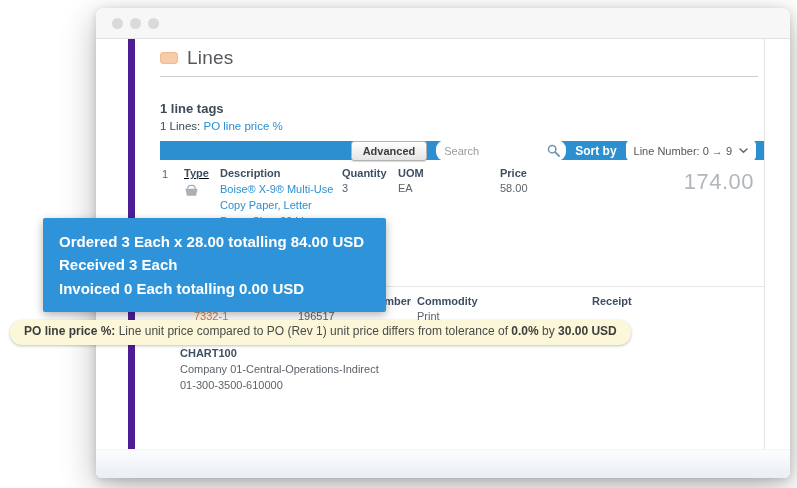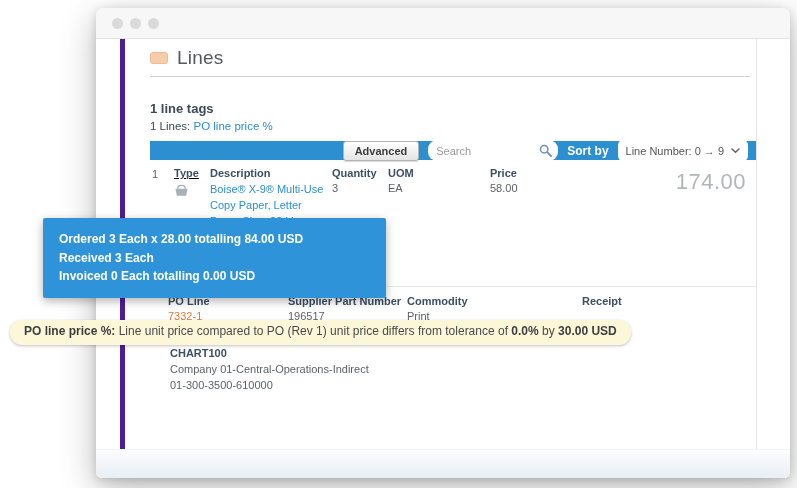--- a/index.html
+++ b/index.html
@@ -14,22 +14,22 @@
     background:#ffffff;border-radius:8px 8px 6px 6px;
     box-shadow:0 10px 35px rgba(0,0,0,.28), 0 2px 8px rgba(0,0,0,.15);
   }
   .titlebar{
     height:30px;background:#f7f7f7;border-bottom:1px solid #e2e2e2;
     border-radius:8px 8px 0 0;display:flex;align-items:center;padding-left:16px;gap:7px;
   }
   .dot{width:11px;height:11px;border-radius:50%;background:#dadada;}
   .content{position:absolute;top:31px;left:0;right:0;bottom:0;background:#fff;border-radius:0 0 6px 6px;overflow:hidden;}
   .column{
-    position:absolute;top:0;left:24px;width:637px;bottom:28px;
-    border-left:5px solid #4c1d95;border-right:1px solid #e3e3e3;background:#fff;
+    position:absolute;top:0;left:32px;width:637px;bottom:28px;
+    border-left:7px solid #4c1d95;border-right:1px solid #e3e3e3;background:#fff;
     box-sizing:border-box;overflow:hidden;
   }
   .footerband{
     position:absolute;left:0;right:0;bottom:0;height:28px;
     background:linear-gradient(180deg,#fcfdfe 0%,#e9eff5 100%);
     border-top:1px solid #f1f4f7;border-radius:0 0 6px 6px;
   }
 
   
   .section-head{display:flex;align-items:center;gap:9px;margin:8px 6px 0 25px;padding-bottom:7px;border-bottom:1px solid #cfcfcf;}
@@ -78,29 +78,29 @@
   .c-price{flex:0 0 90px;}
   .c-total{flex:1;text-align:right;font-size:22px;color:#b2b6ba;font-weight:normal;padding-top:2px;letter-spacing:.5px;}
 
   
   .details{border-top:1px solid #e8e8e8;margin-top:4px;padding:8px 0 0 43px;}
   .detail-row{display:flex;}
   .d-po{width:120px;}
   .d-spn{width:119px;}
   .d-com{width:175px;}
   .d-rec{flex:1;}
-  .orange-link{color:#e07c35;}
+  .orange-link{color:#e07c35;margin-left:16px;}
   .period-block{margin:16px 0 0 299px;}
   .account-block{margin:24px 0 0 2px;font-size:11px;color:#5d6268;line-height:1.45;}
   .account-block .acct-code{font-weight:bold;color:#3c4f63;}
 
   
   .tooltip{
     position:absolute;left:43px;top:218px;width:311px;z-index:30;
-    background:#2e93d8;color:#fff;font-size:12px;font-weight:bold;
+    background:#2e93d8;color:#fff;font-size:15px;font-weight:bold;
     padding:12px 16px;line-height:1.55;border-radius:2px;
     box-shadow:0 3px 10px rgba(0,0,0,.3);
   }
   .pill{
     position:absolute;left:10px;top:320px;z-index:31;height:25px;line-height:23px;
     background:#fcf7d9;border-radius:12px;padding:0 14px;white-space:nowrap;
     font-size:12px;color:#4a4a4a;box-shadow:0 1px 3px rgba(0,0,0,.25);
   }
   .pill b{color:#3d3d3d;}
 </style>

